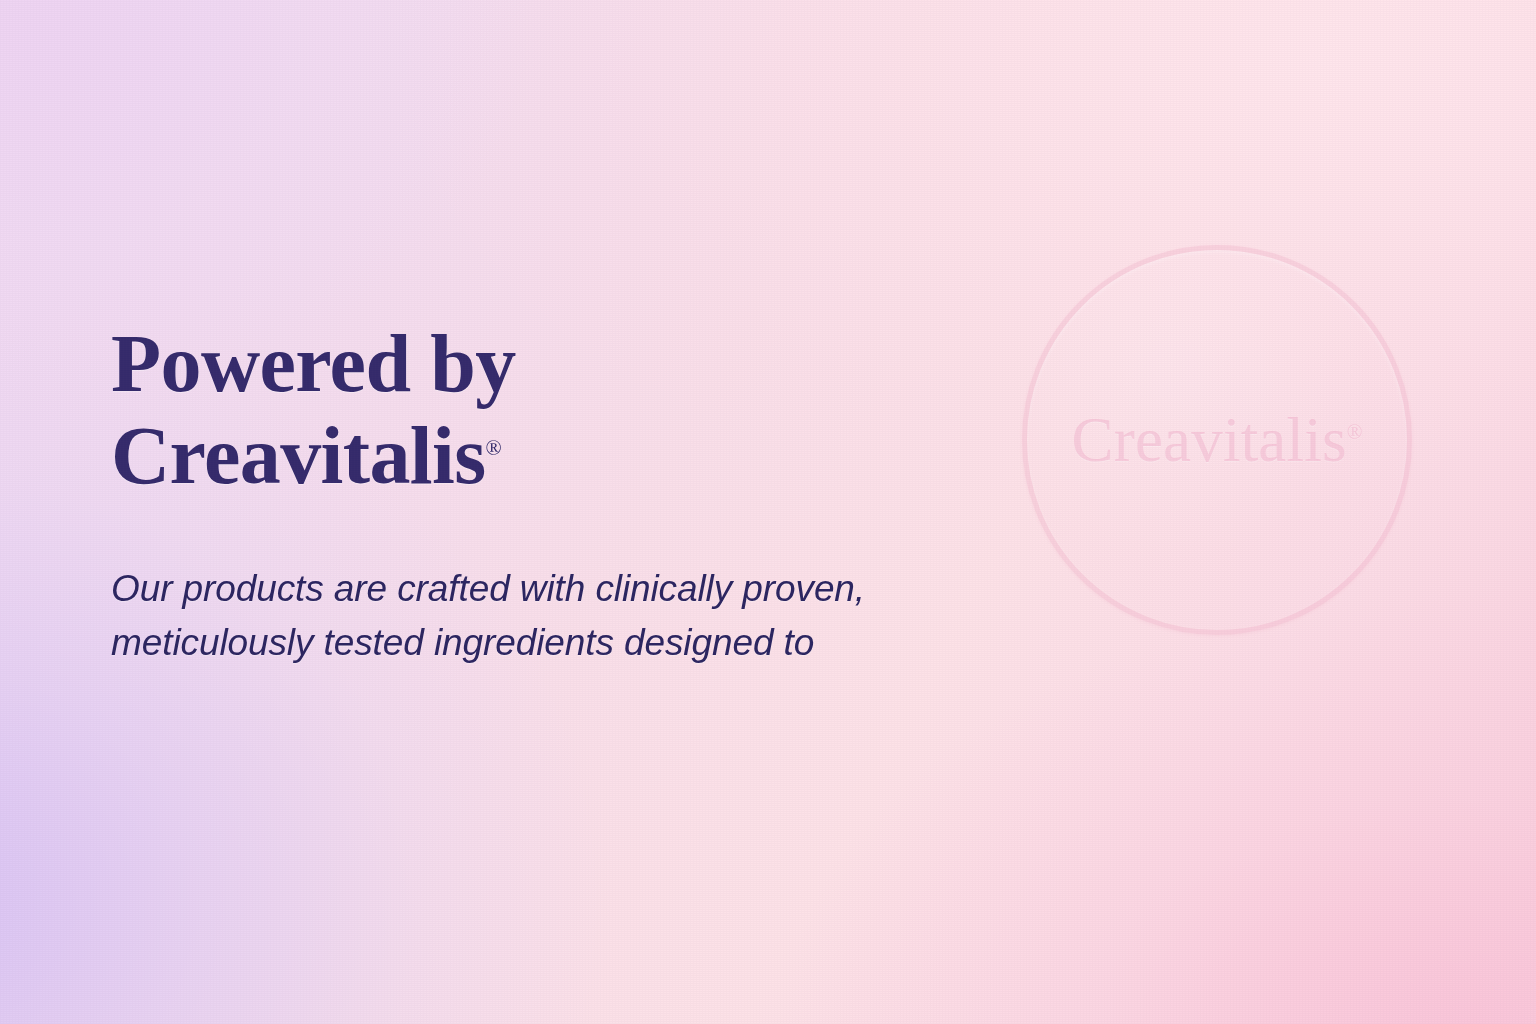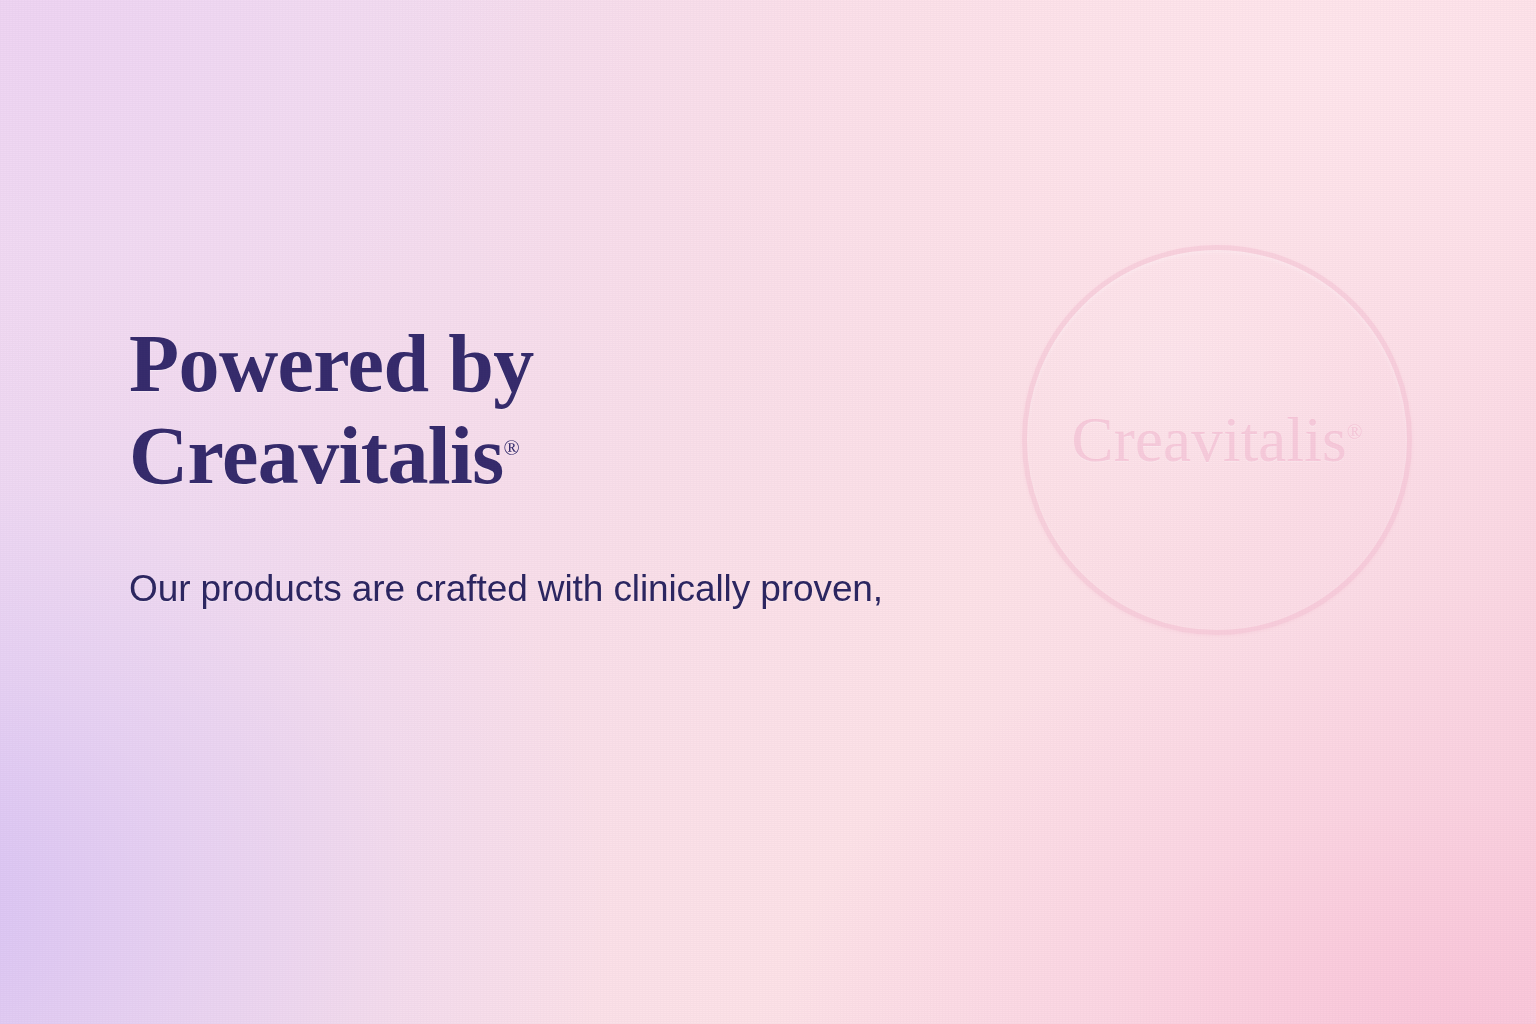--- a/index.html
+++ b/index.html
@@ -140,21 +140,21 @@
 
   .watermark-wordmark .reg {
     font-size: 0.33em;
     vertical-align: super;
     letter-spacing: 0;
   }
 
   
   .content {
     position: absolute;
-    left: 129px;
+    left: 111px;
     top: 322px;
     z-index: 5;
     width: 1120px;
   }
 
   .headline {
     margin: 0;
     font-family: "Liberation Serif", "DejaVu Serif", serif;
     font-weight: 700;
     font-size: 82px;
@@ -183,20 +183,21 @@
     font-size: 37px;
     line-height: 54px;
     letter-spacing: -0.1px;
     color: #2b2560;
     text-shadow: 0 1px 1px rgba(255, 255, 255, 0.38);
   }
 
   .subcopy .line {
     display: block;
     white-space: nowrap;
+    font-style: italic;
   }
 </style>
 </head>
 <body>
 
 <div id="brand-slide">
 
   <div class="bg-base"></div>
   <div class="bg-glow-topleft"></div>
   <div class="bg-glow-topright"></div>
@@ -211,19 +212,20 @@
 
   <div class="content">
 
     <h1 class="headline">
       <span class="line">Powered by</span>
       <span class="line"><span>Creavitalis</span><span class="reg">®</span></span>
     </h1>
 
     <p class="subcopy">
       <span class="line">Our products are crafted with clinically proven,</span>
+      <span class="line">meticulously tested ingredients designed to</span>
     </p>
 
   </div>
 
   <div class="bg-grain"></div>
 
 </div>
 
 </body></html>

